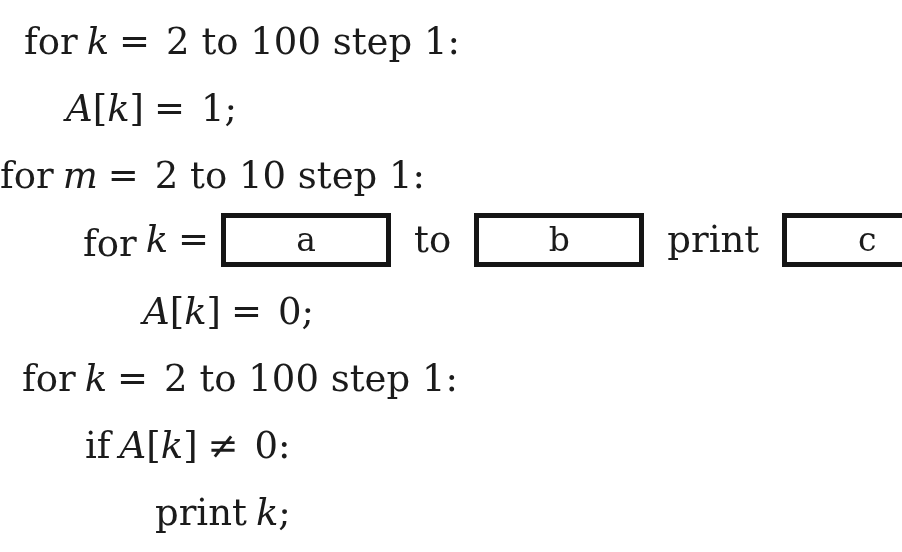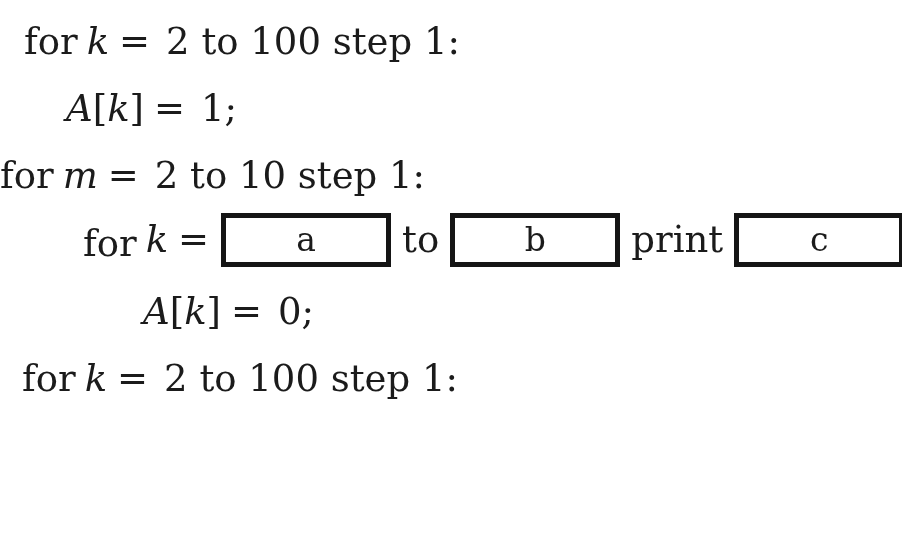--- a/index.html
+++ b/index.html
@@ -42,34 +42,36 @@
   .l4 .op{margin-right:0;}
   .blank{
     width:160px;height:44px;
     border:5px solid var(--box-border);
     background:var(--bg);
     display:flex;align-items:center;justify-content:center;
     font-size:33px;
     margin-left:12px;
     flex:0 0 auto;
   }
-  .joiner{margin:0 11px;}
+  .joiner{margin:0 23px;}
 </style>
 </head>
 <body>
 
 <div class="code">
 
   <div class="line l1"><span class="kw">for</span><span class="var">k</span><span class="op">=</span><span>2 to 100 step 1:</span></div>
 
   <div class="line l2"><span class="var">A</span><span>[</span><span class="var">k</span><span>]</span><span class="op">=</span><span>1;</span></div>
 
   <div class="line l3"><span class="kw">for</span><span class="var">m</span><span class="op">=</span><span>2 to 10 step 1:</span></div>
 
   <div class="line l4"><span class="kw">for</span><span class="var">k</span><span class="op">=</span><span class="blank"><span>a</span></span><span class="joiner">to</span><span class="blank" style="margin-left:0"><span>b</span></span><span class="joiner">print</span><span class="blank" style="margin-left:0"><span>c</span></span></div>
 
   <div class="line l5"><span class="var">A</span><span>[</span><span class="var">k</span><span>]</span><span class="op">=</span><span>0;</span></div>
 
   <div class="line l6"><span class="kw">for</span><span class="var">k</span><span class="op">=</span><span>2 to 100 step 1:</span></div>
 
+  <div class="line l7"><span class="kw">if</span><span class="var">A</span><span>[</span><span class="var">k</span><span>]</span><span class="op">≠</span><span>0:</span></div>
 
+  <div class="line l8"><span class="kw">print</span><span class="var">k</span><span>;</span></div>
 
 </div>
 
 </body></html>

